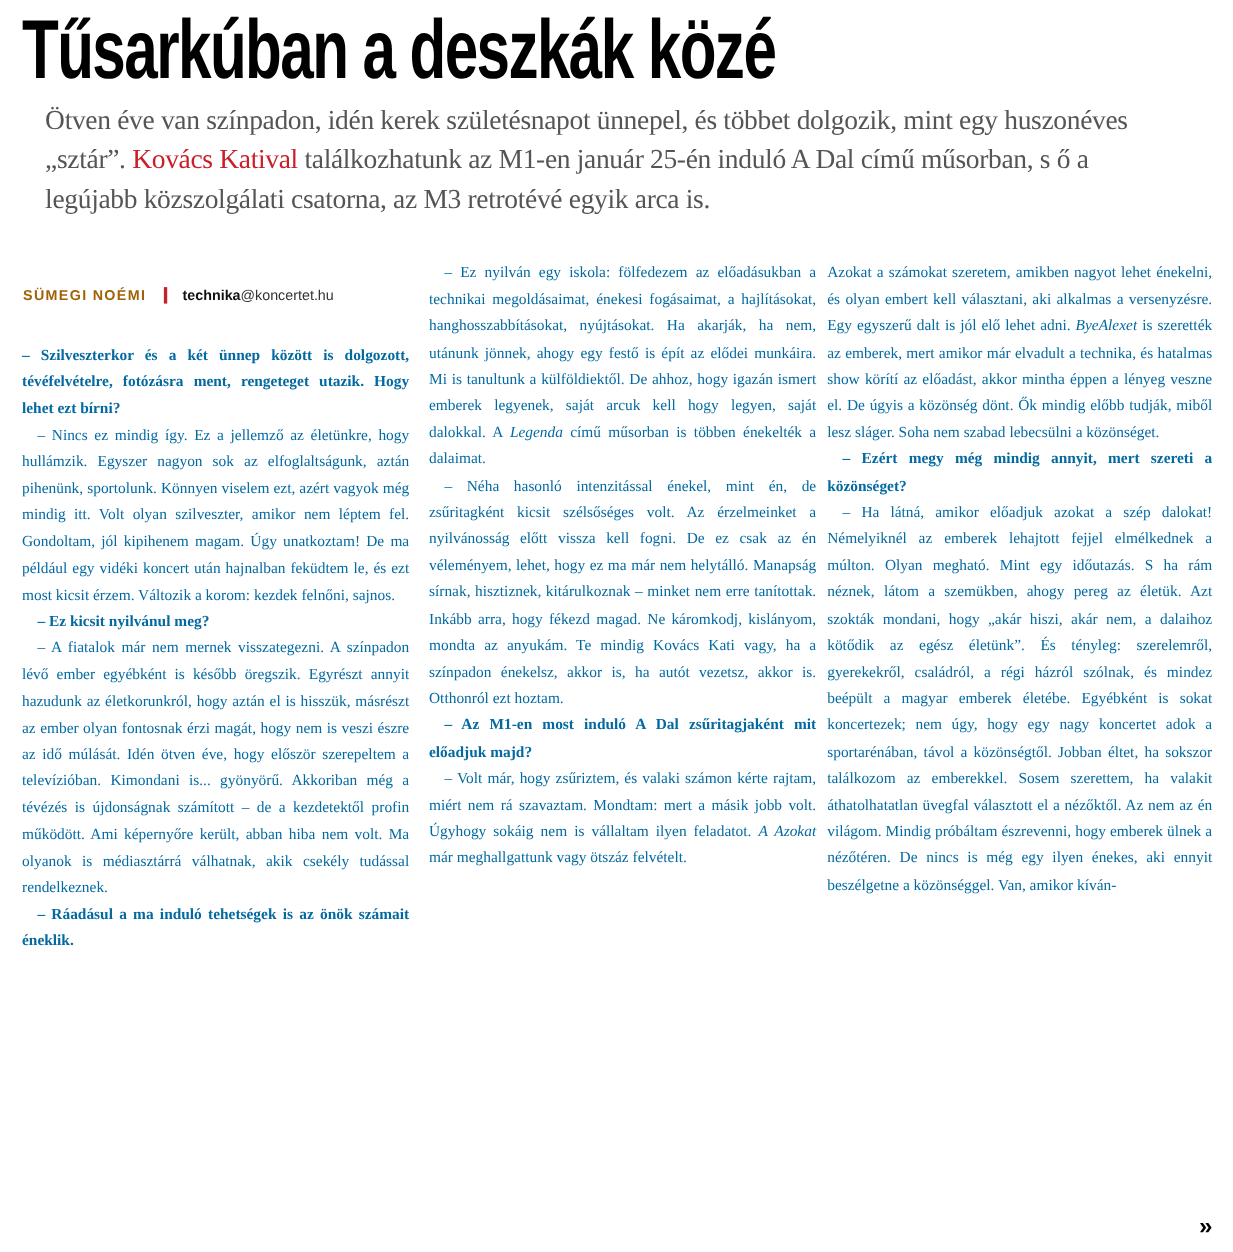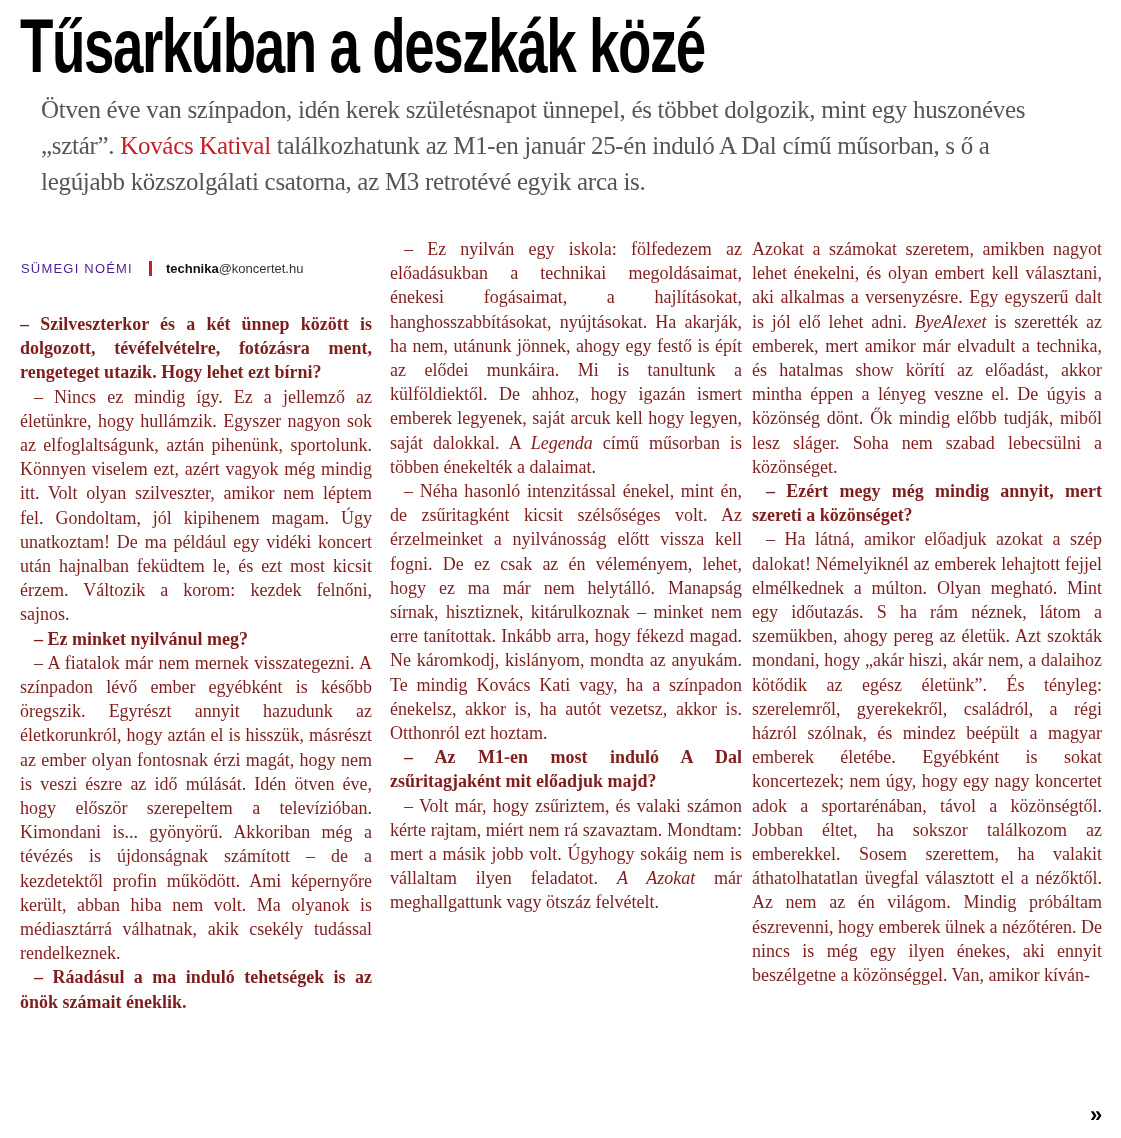--- a/index.html
+++ b/index.html
@@ -15,28 +15,28 @@
     position: absolute; left: 21px; top: 92px; width: 1030px;
     font-family: "Liberation Serif", serif; font-size: 25px; line-height: 36px;
     color: #555; letter-spacing: -0.3px; margin-left: 20px;
   }
   .lead .hl { color: #c8202a; }
   .byline {
     position: absolute; left: 21px; top: 260px;
     font-family: "Liberation Sans", sans-serif; font-size: 13px; line-height: 18px;
     white-space: nowrap;
   }
-  .byline .author { font-weight: normal; letter-spacing: 1.2px; color: #4c1d95; }
+  .byline .author { font-weight: bold; letter-spacing: 1.2px; color: #a16207; }
   .byline .sep { display: inline-block; width: 3px; height: 15px; background: #c8202a; margin: 0 14px 0 16px; vertical-align: -3px; }
   .byline .email-bold { font-weight: bold; color: #111; }
   .byline .email-rest { color: #333; }
   .col {
     position: absolute; top: 0; width: 352px;
-    font-family: "Liberation Serif", serif; font-size: 18px; line-height: 24.2px;
-    text-align: justify; color: #7f1d1d;
+    font-family: "Liberation Serif", serif; font-size: 14px; line-height: 24.2px;
+    text-align: justify; color: #0369a1;
   }
   .col p { margin: 0; }
   .col p.q { font-weight: bold; font-family: Liberation Serif, serif; }
   .col p.ind { text-indent: 14px; }
   .col1 { left: 20px; top: 312px; }
   .col2 { left: 390px; top: 237px; }
   .col3 { left: 752px; top: 237px; width: 350px; }
   .cont-arrow {
     position: absolute; left: 1090px; top: 1103px;
     font-family: "Liberation Sans", sans-serif; font-weight: bold; font-size: 22px; line-height: 24px; color: #000;
@@ -49,21 +49,21 @@
 
 <div class="lead"><span>Ötven éve van színpadon, idén kerek születésnapot ünnepel, és többet dolgozik, mint egy huszonéves „sztár”. </span><span class="hl">Kovács Katival</span><span> találkozhatunk az M1-en január 25-én induló A Dal című műsorban, s ő a legújabb közszolgálati csatorna, az M3 retrotévé egyik arca is.</span></div>
 
 <div class="byline">
   <span class="author">SÜMEGI NOÉMI</span><span class="sep"></span><span><span class="email-bold">technika</span><span class="email-rest">@koncertet.hu</span></span>
 </div>
 
 <div class="col col1">
   <p class="q">– Szilveszterkor és a két ünnep között is dolgozott, tévéfelvételre, fotózásra ment, rengeteget utazik. Hogy lehet ezt bírni?</p>
   <p class="ind">– Nincs ez mindig így. Ez a jellemző az életünkre, hogy hullámzik. Egyszer nagyon sok az elfoglaltságunk, aztán pihenünk, sportolunk. Könnyen viselem ezt, azért vagyok még mindig itt. Volt olyan szilveszter, amikor nem léptem fel. Gondoltam, jól kipihenem magam. Úgy unatkoztam! De ma például egy vidéki koncert után hajnalban feküdtem le, és ezt most kicsit érzem. Változik a korom: kezdek felnőni, sajnos.</p>
-  <p class="q ind">– Ez minket nyilvánul meg?</p>
+  <p class="q ind">– Ez kicsit nyilvánul meg?</p>
   <p class="ind">– A fiatalok már nem mernek visszategezni. A színpadon lévő ember egyébként is később öregszik. Egyrészt annyit hazudunk az életkorunkról, hogy aztán el is hisszük, másrészt az ember olyan fontosnak érzi magát, hogy nem is veszi észre az idő múlását. Idén ötven éve, hogy először szerepeltem a televízióban. Kimondani is... gyönyörű. Akkoriban még a tévézés is újdonságnak számított – de a kezdetektől profin működött. Ami képernyőre került, abban hiba nem volt. Ma olyanok is médiasztárrá válhatnak, akik csekély tudással rendelkeznek.</p>
   <p class="q ind">– Ráadásul a ma induló tehetségek is az önök számait éneklik.</p>
 </div>
 
 <div class="col col2">
   <p class="ind"><span>– Ez nyilván egy iskola: fölfedezem az előadásukban a technikai megoldásaimat, énekesi fogásaimat, a hajlításokat, hanghosszabbításokat, nyújtásokat. Ha akarják, ha nem, utánunk jönnek, ahogy egy festő is épít az elődei munkáira. Mi is tanultunk a külföldiektől. De ahhoz, hogy igazán ismert emberek legyenek, saját arcuk kell hogy legyen, saját dalokkal. A </span><i>Legenda</i><span> című műsorban is többen énekelték a dalaimat.</span></p>
   <p class="ind">– Néha hasonló intenzitással énekel, mint én, de zsűritagként kicsit szélsőséges volt. Az érzelmeinket a nyilvánosság előtt vissza kell fogni. De ez csak az én véleményem, lehet, hogy ez ma már nem helytálló. Manapság sírnak, hisztiznek, kitárulkoznak – minket nem erre tanítottak. Inkább arra, hogy fékezd magad. Ne káromkodj, kislányom, mondta az anyukám. Te mindig Kovács Kati vagy, ha a színpadon énekelsz, akkor is, ha autót vezetsz, akkor is. Otthonról ezt hoztam.</p>
   <p class="q ind">– Az M1-en most induló A Dal zsűritagjaként mit előadjuk majd?</p>
   <p class="ind"><span>– Volt már, hogy zsűriztem, és valaki számon kérte rajtam, miért nem rá szavaztam. Mondtam: mert a másik jobb volt. Úgyhogy sokáig nem is vállaltam ilyen feladatot. </span><i>A Azokat</i><span> már meghallgattunk vagy ötszáz felvételt.</span></p>
 </div>

